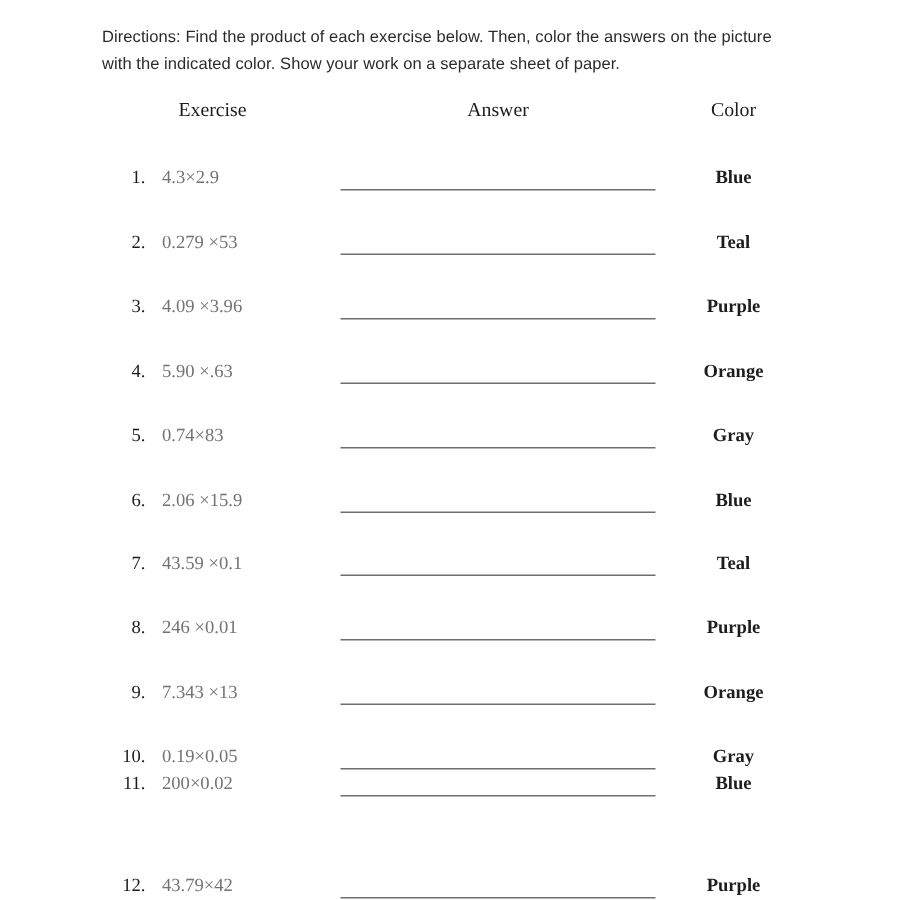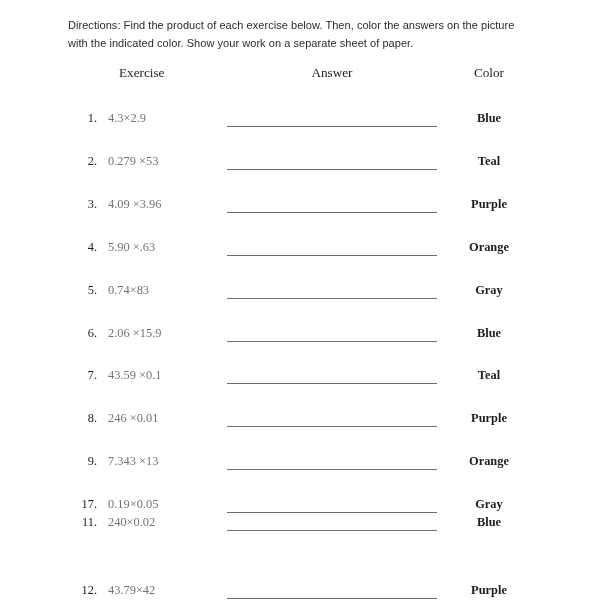--- a/index.html
+++ b/index.html
@@ -167,28 +167,28 @@
         <div class="row-line"></div>
         <span class="row-color">Purple</span>
       </div>
       <div class="row" style="top: 454.2px;">
         <span class="row-num">9.</span>
         <span class="row-expr">7.343 ×13</span>
         <div class="row-line"></div>
         <span class="row-color">Orange</span>
       </div>
       <div class="row" style="top: 497.1px;">
-        <span class="row-num">17.</span>
+        <span class="row-num">10.</span>
         <span class="row-expr">0.19×0.05</span>
         <div class="row-line"></div>
         <span class="row-color">Gray</span>
       </div>
       <div class="row" style="top: 515px; padding-left: 24px;">
         <span class="row-num">11.</span>
-        <span class="row-expr">240×0.02</span>
+        <span class="row-expr">200×0.02</span>
         <div class="row-line"></div>
         <span class="row-color">Blue</span>
       </div>
       <div class="row" style="top: 582.9px;">
         <span class="row-num">12.</span>
         <span class="row-expr">43.79×42</span>
         <div class="row-line"></div>
         <span class="row-color">Purple</span>
       </div>
     </div>

